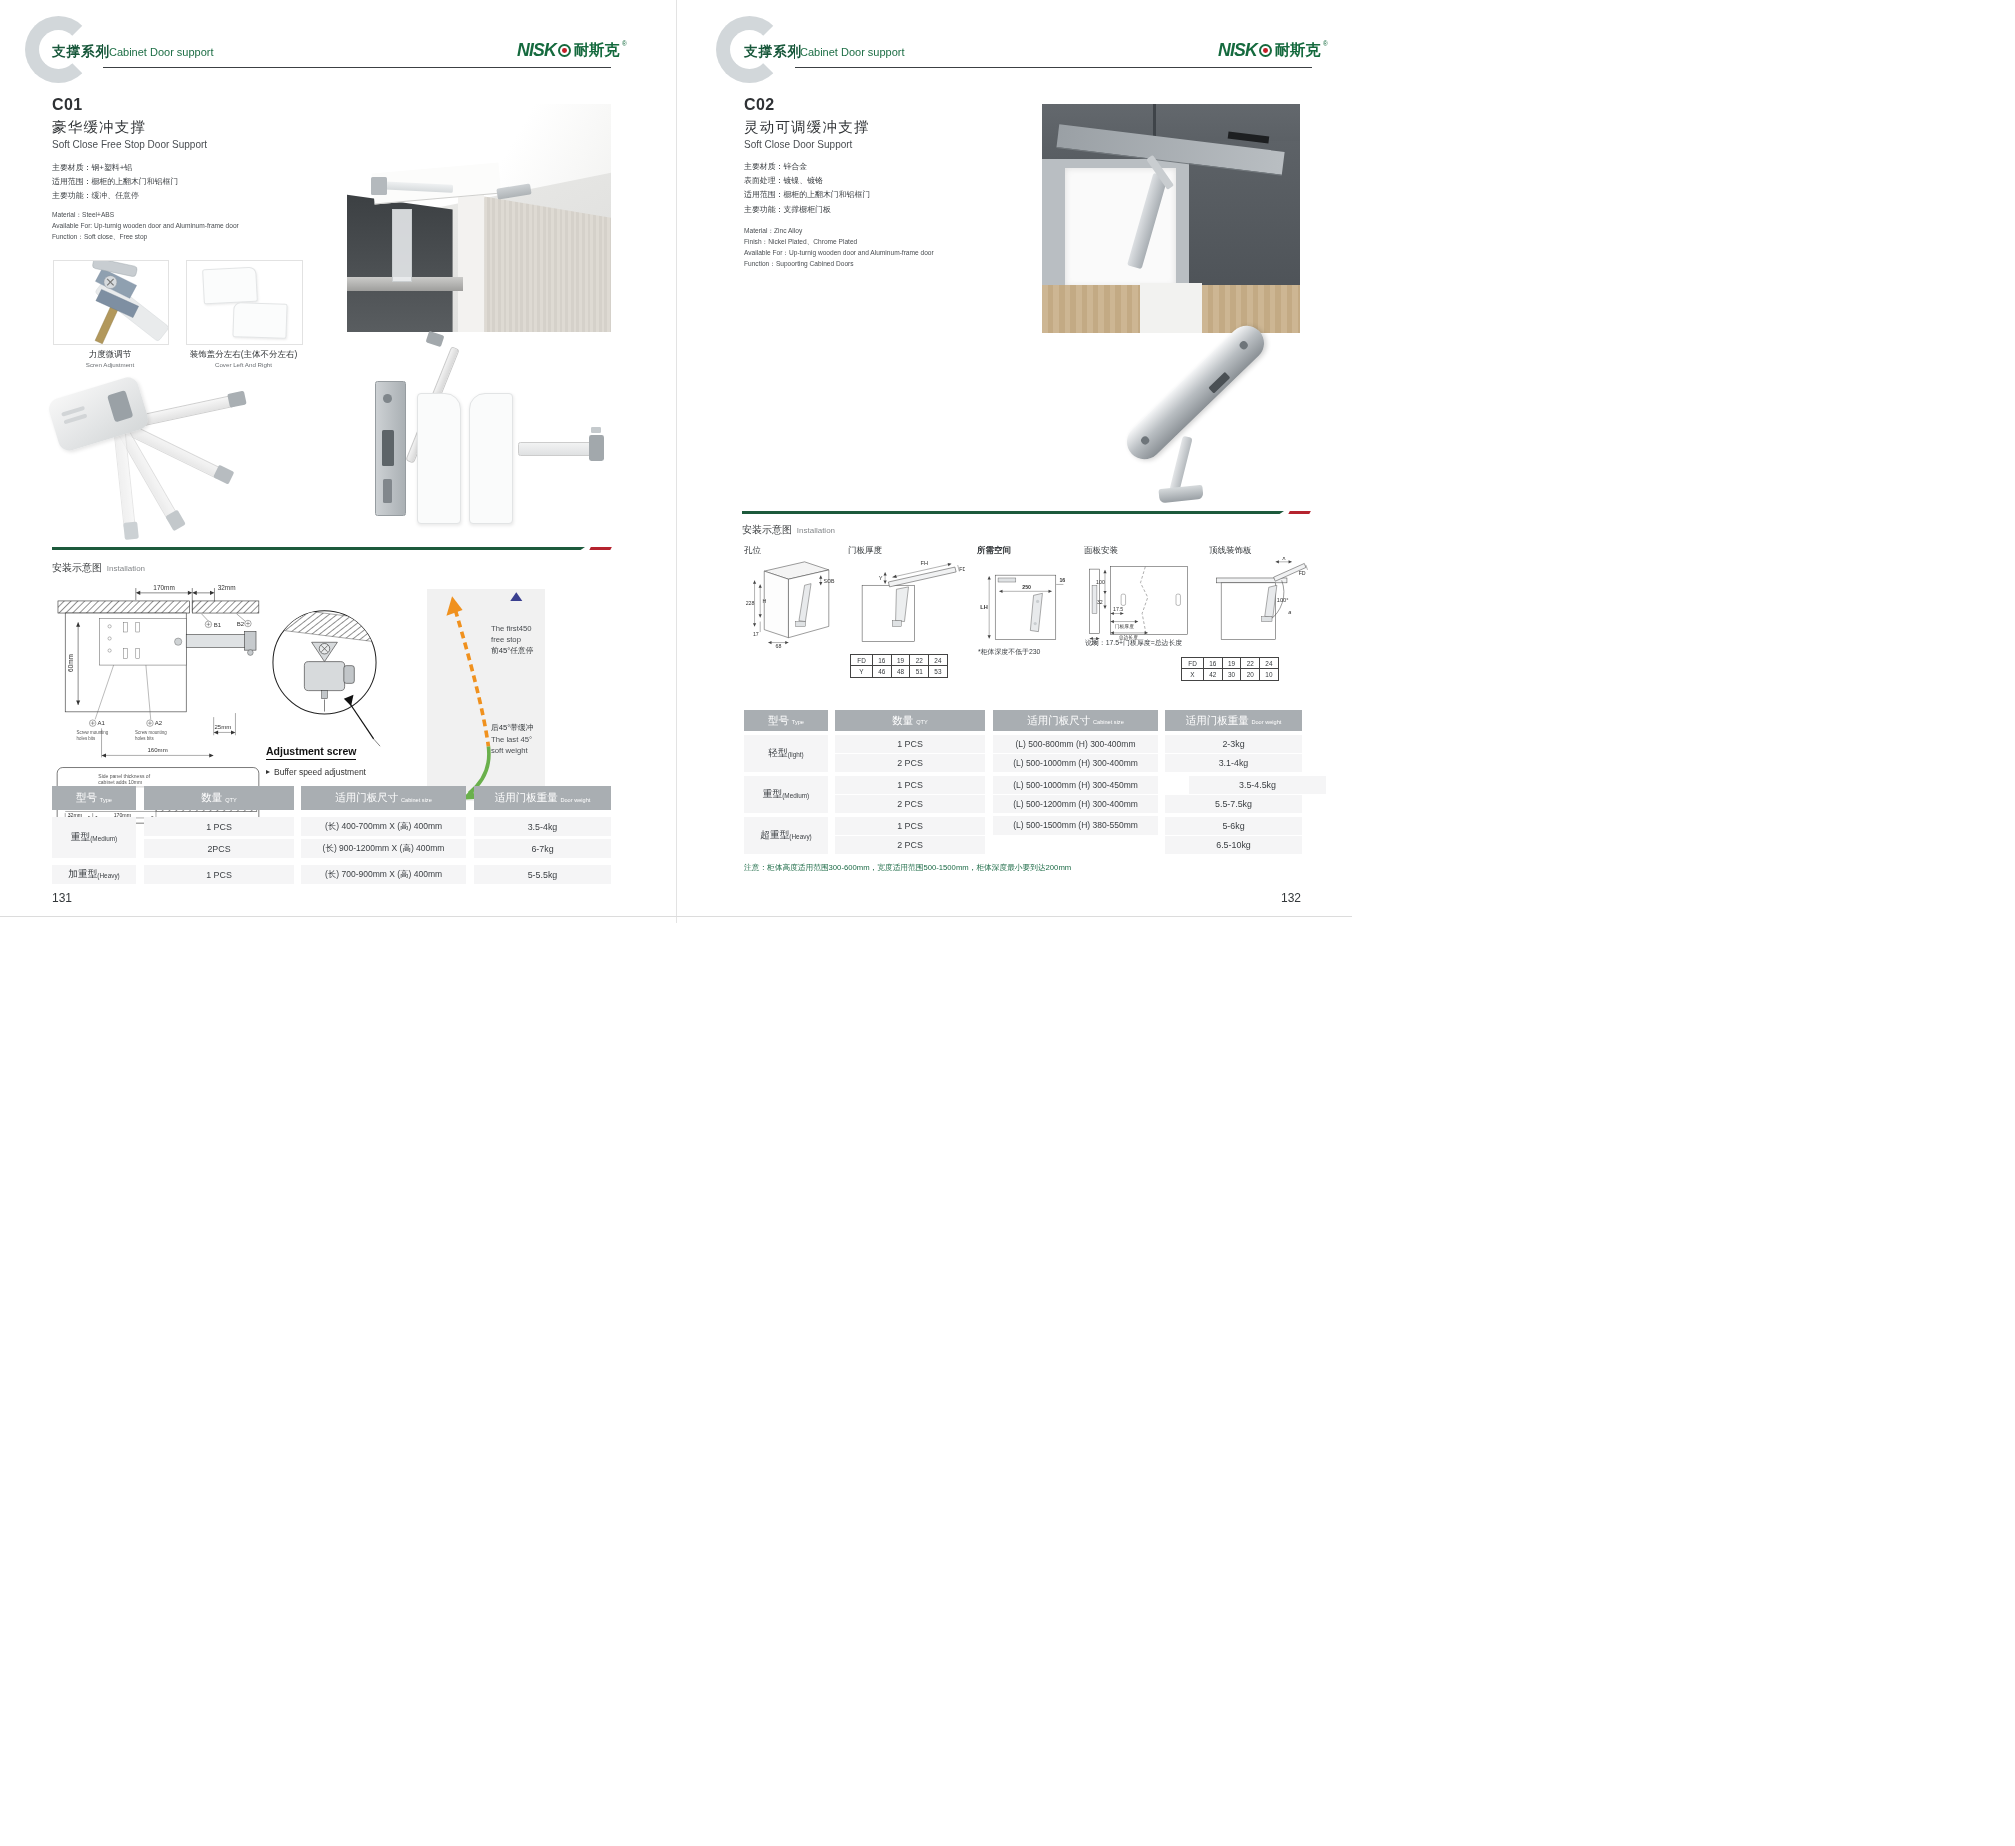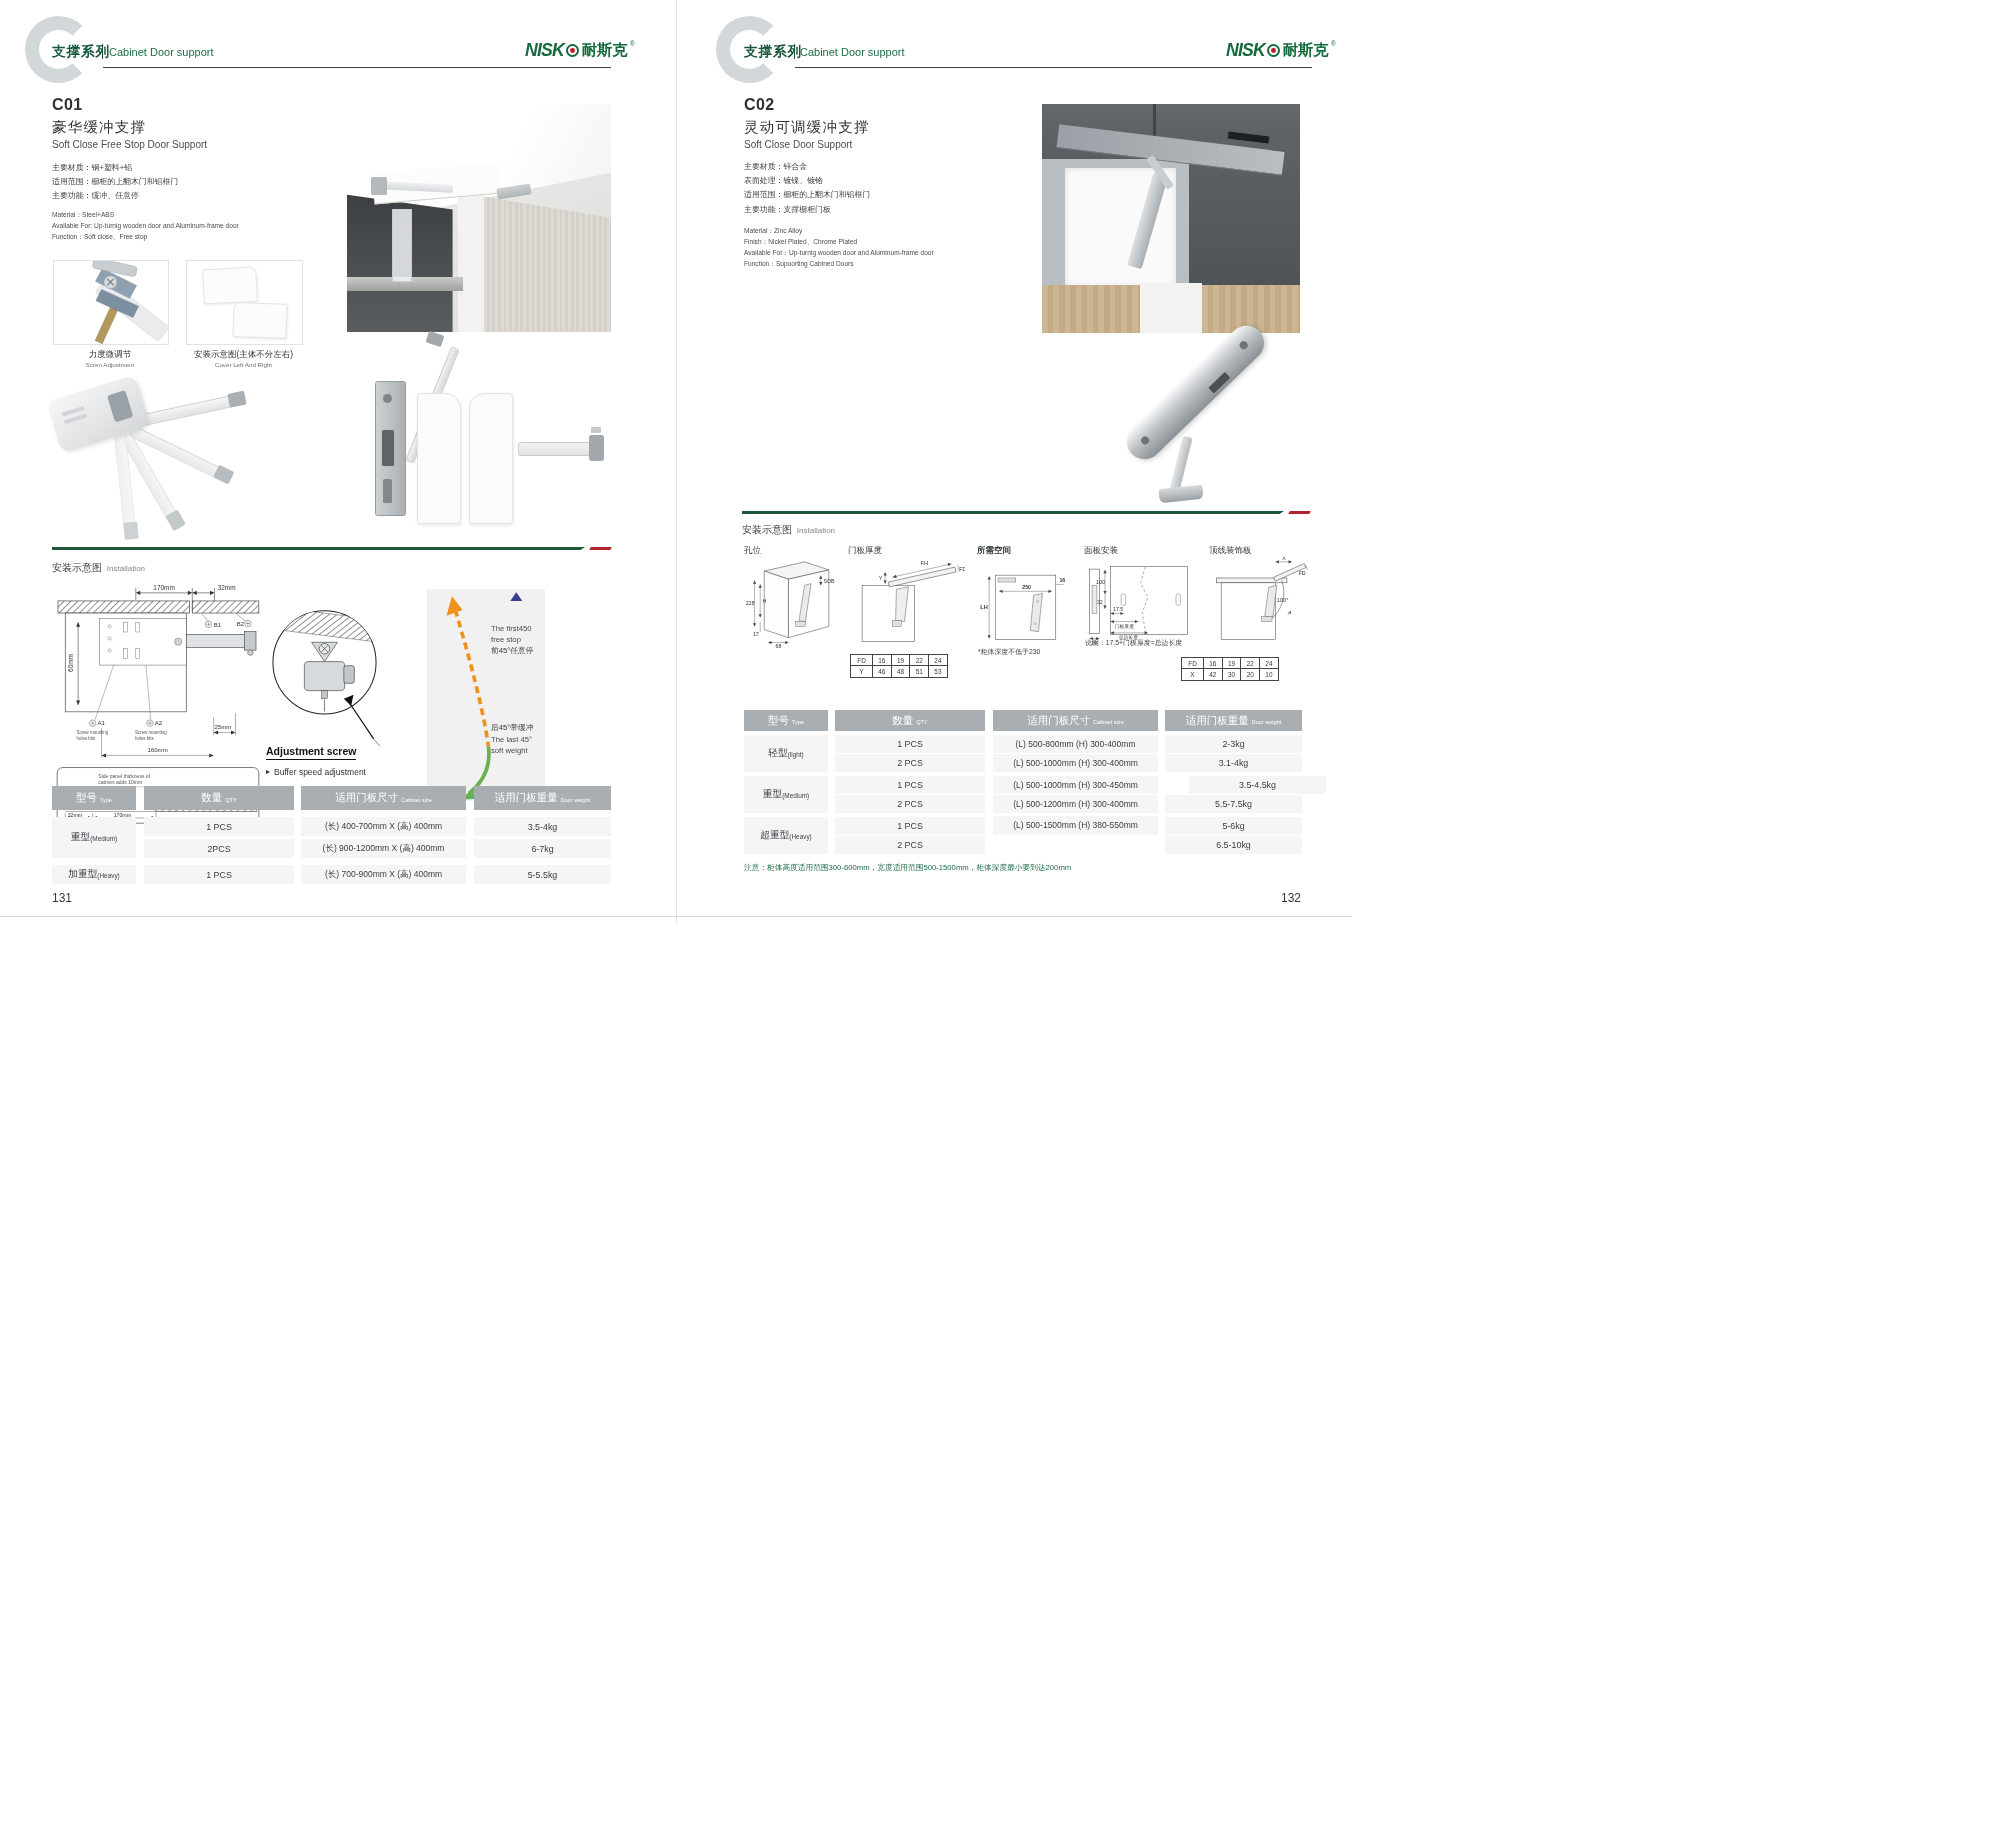--- a/index.html
+++ b/index.html
@@ -7,21 +7,21 @@
           font-family:"Liberation Sans","DejaVu Sans",sans-serif;color:#3a3e42;}
   .abs{position:absolute;}
   .page{position:absolute;top:0;width:676px;height:923px;}
   
   .big-c{width:39px;height:39px;border-radius:50%;border:14.5px solid #d2d7da;border-right-color:transparent;}
   .series-cn{font-size:13.7px;font-weight:bold;color:#17573a;letter-spacing:0.8px;}
   .series-div{width:1.2px;height:15.3px;background:#17573a;}
   .series-en{font-size:11px;color:#1d6e45;}
   .hline{height:1.2px;background:#3c4043;}
   .logo{display:flex;align-items:center;gap:2.4px;}
-  .logo-latin{font-size:17.7px;font-weight:bold;color:#156a3e;letter-spacing:-0.8px;font-style:italic;margin-left:8px;}
+  .logo-latin{font-size:17.7px;font-weight:bold;color:#156a3e;letter-spacing:-0.8px;font-style:italic;}
   .logo-o{width:8.9px;height:8.9px;border:2.8px solid #156a3e;border-radius:50%;position:relative;}
   .logo-o::after{content:"";position:absolute;left:2px;top:2px;width:4.8px;height:4.8px;border-radius:50%;background:#c41e26;}
   .logo-cn{font-size:15.3px;font-weight:bold;color:#156a3e;}
   .logo-reg{font-size:6.4px;color:#156a3e;align-self:flex-start;}
   
   .code{font-size:16px;font-weight:bold;color:#2f3235;letter-spacing:0.4px;}
   .title-cn{font-size:14.5px;color:#303336;letter-spacing:1.2px;}
   .title-en{font-size:10px;color:#4a4e52;}
   .specs{font-size:7.9px;line-height:1.8;color:#3a3e42;}
   .specs-en{font-size:6.6px;line-height:1.65;color:#4a4e52;}
@@ -99,21 +99,21 @@
         <polygon points="150,92 168,100 120,205 102,197" fill="#b2985c" stroke="#8f7a44"></polygon>
         <polygon points="118,70 210,112 196,140 104,98" fill="#7e8fa2" stroke="#66788c"></polygon>
       </svg>
     </div>
     <div class="abs feat-box" style="left:186px;top:260px;width:115px;height:83px;">
       <div class="abs" style="left:16px;top:7.3px;width:52px;height:33px;background:#fbfcfc;border:0.4px solid #e3e5e6;border-radius:2.4px 7.3px 2.4px 2.4px;box-shadow:0.8px 1.2px 2.4px rgba(0,0,0,.08);transform:rotate(-3deg);"></div>
       <div class="abs" style="left:46px;top:42px;width:52px;height:33px;background:#fbfcfc;border:0.4px solid #e3e5e6;border-radius:7.3px 2.4px 2.4px 2.4px;box-shadow:0.8px 1.2px 2.4px rgba(0,0,0,.08);transform:rotate(2deg);"></div>
     </div>
     <div class="abs feat-cap-cn" style="left:53px;top:349px;width:114px;">力度微调节</div>
     <div class="abs feat-cap-en" style="left:53px;top:361px;width:114px;">Scren Adjustment</div>
-    <div class="abs feat-cap-cn" style="left:178px;top:349px;width:131px;">安装示意图(主体不分左右)</div>
+    <div class="abs feat-cap-cn" style="left:178px;top:349px;width:131px;">装饰盖分左右(主体不分左右)</div>
     <div class="abs feat-cap-en" style="left:178px;top:361px;width:131px;">Cover Left And Right</div>
 
     <div class="photo" style="left:347px;top:104px;width:264px;height:228px;background:linear-gradient(150deg,#f0f0ee,#dcdcda);">
       <div class="abs" style="left:0;top:0;width:100%;height:58%;background:linear-gradient(120deg,#ffffff 55%,#f1f1ef);clip-path:polygon(0 0,100% 0,100% 52%,0 92%);"></div>
       <div class="abs" style="left:0;top:36%;width:40%;height:64%;background:linear-gradient(180deg,#3a3e41,#595d60);clip-path:polygon(0 6%,100% 16%,100% 100%,0 100%);"></div>
       <div class="abs" style="left:52%;top:34%;width:48%;height:66%;background:repeating-linear-gradient(90deg,#dedad3 0 2.8px,#d5d1ca 2.8px 5.6px);clip-path:polygon(0 10%,100% 24%,100% 100%,0 100%);"></div>
       <div class="abs" style="left:42%;top:30%;width:10%;height:70%;background:#f3f2f0;"></div>
       <div class="abs" style="left:10%;top:28%;width:48%;height:13%;background:#fcfcfb;border-bottom:1.2px solid #cfcfcd;transform:rotate(-5deg);"></div>
       <div class="abs" style="left:12%;top:34.5%;width:28%;height:3.5%;background:linear-gradient(#eff1f2,#d6dadc);border-radius:1.6px;transform:rotate(3deg);"></div>
       <div class="abs" style="left:9%;top:32%;width:6%;height:8%;background:#b4b9bd;border-radius:1.6px;"></div>

